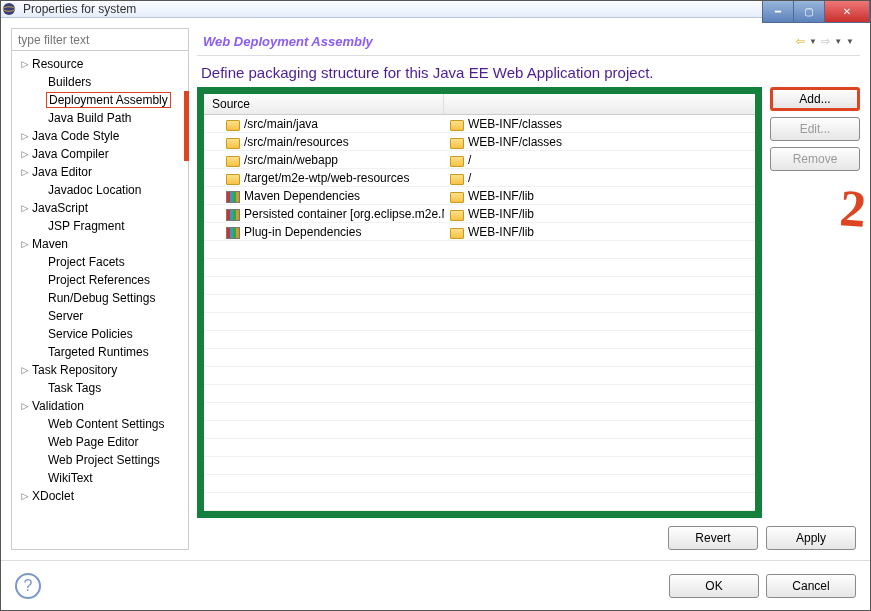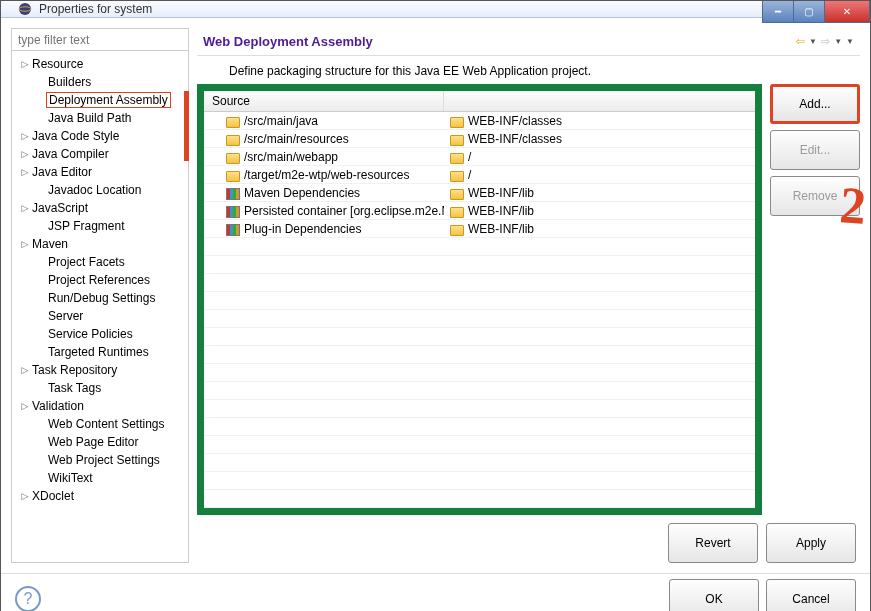--- a/index.html
+++ b/index.html
@@ -1,57 +1,57 @@
 <!DOCTYPE html>
 <html><head>
 <meta charset="utf-8">
 <style>
   * { box-sizing: border-box; font-family: "Segoe UI", Tahoma, sans-serif; }
   body { margin: 0; background: #fff; }
   .window { width: 871px; height: 611px; border: 1px solid #555; background: #fff; position: relative; display: flex; flex-direction: column; }
-  .titlebar { height: 30px; background: linear-gradient(#fafcff,#e6eefb); border-bottom: 1px solid #b8c4d8; display:flex; align-items:center; padding-left:16px; font-size:12px; color:#333; position:relative;}
+  .titlebar { height: 30px; background: linear-gradient(#fafcff,#e6eefb); border-bottom: 1px solid #b8c4d8; display:flex; align-items:center; padding-left:0; font-size:12px; color:#333; position:relative;}
   .titlebar .title-icon { width:16px; height:16px; margin-right:6px; }
   .winbtns { position:absolute; right:0; top:0; display:flex; }
   .winbtn { width:32px; height:22px; border:1px solid #4f6a8f; border-top:0; margin-left:-1px; display:flex; align-items:center; justify-content:center; font-size:10px; color:#fff;}
   .winbtn.min { background:linear-gradient(#9ab5db,#5b82bb); }
   .winbtn.max { background:linear-gradient(#9ab5db,#5b82bb); }
   .winbtn.close { background:linear-gradient(#e77,#c9302c); width:46px;}
   .body { flex:1; display:flex; flex-direction:column; background:#fff; }
   .main { flex:1; display:flex; padding:10px; gap:8px; min-height:0;}
   .sidebar { width:178px; display:flex; flex-direction:column; border:1px solid #ccc; }
   .filter { width:100%; height:22px; border:none; border-bottom:1px solid #ccc; padding:2px 6px; font-size:12px; color:#888; outline:none;}
   .tree { flex:1; overflow:auto; font-size:12px; padding:4px 0;}
   .tree-item { display:flex; align-items:center; height:18px; padding-left:8px; cursor:default; white-space:nowrap;}
   .tree-item .expander { width:10px; text-align:center; color:#666; font-size:9px; }
   .tree-item .lbl { padding-left:2px; }
   .tree-item.child { padding-left:24px; }
   .tree-item.selected { background:#fff; }
   .tree-item.selected .lbl { border:1px solid #d42; background:#fff; padding:0 2px; }
   .content { flex:1; display:flex; flex-direction:column; min-width:0;}
   .header-row { display:flex; align-items:center; height:28px; border-bottom:1px solid #ddd; padding:0 6px;}
-  .header-row .title { font-weight:bold; font-size:13px; color:#4c1d95; flex:1;}
+  .header-row .title { font-weight:bold; font-size:13px; color:#8b5cf6; flex:1;font-style:italic;}
   .nav-icons { display:flex; gap:4px; align-items:center;}
   .nav-icons span { font-size:11px; color:#c90; }
-  .desc { font-size:12px; padding:8px 4px 6px 4px; color:#000000;margin-left:28px;}
+  .desc { font-size:15px; padding:8px 4px 6px 4px; color:#4c1d95;}
   .mid { flex:1; display:flex; gap:8px; min-height:0;}
   .table-wrap { flex:1; border:7px solid #15803d; display:flex; flex-direction:column; min-width:0;}
   .thead { display:flex; background:linear-gradient(#fdfdfd,#ececec); border-bottom:1px solid #ccc; font-size:12px;}
   .thead .th { padding:3px 8px; border-right:1px solid #ddd;}
   .th.source { width:240px;}
   .th.deploy { flex:1;}
   .tbody { flex:1; overflow:auto; font-size:12px; background:#fff;}
   .trow { display:flex; height:18px; align-items:center; border-bottom:1px solid #f1f1f1;}
   .trow .td { display:flex; align-items:flex-end; gap:4px; padding:0 6px; white-space:nowrap; overflow:hidden;}
   .td.source { width:240px; padding-left:22px;}
   .td.deploy { flex:1;}
   .icon-folder { width:14px; height:11px; background:linear-gradient(#ffe08a,#f6c244); border:1px solid #c79a1e; border-radius:1px; display:inline-block; flex-shrink:0;}
   .icon-lib { width:14px; height:12px; display:inline-block; flex-shrink:0; background:
      linear-gradient(90deg,#c33 0 3px,#39c 3px 6px,#3a3 6px 9px,#c93 9px 12px); border:1px solid #777;}
   .btncol { width:90px; display:flex; flex-direction:column; gap:6px; position:relative;}
-  .btn { height:40px; border:1px solid #8a8a8a; background:linear-gradient(#fefefe,#e6e6e6); font-size:12px; border-radius:3px; cursor:default; display:flex; align-items:center; justify-content:center;}
+  .btn { height:24px; border:1px solid #8a8a8a; background:linear-gradient(#fefefe,#e6e6e6); font-size:12px; border-radius:3px; cursor:default; display:flex; align-items:center; justify-content:center;}
   .btn.disabled { color:#9b9b9b; }
   .btn.highlight { border:3px solid #d42; }
   .footer-right { display:flex; justify-content:flex-end; gap:8px; padding:8px 4px 0 0;}
   .footer-right .btn { width:90px;}
   .bottombar { height:50px; border-top:1px solid #ddd; display:flex; align-items:center; padding:0 14px;}
   .help { width:26px; height:26px; border:2px solid #7a98c7; border-radius:50%; color:#7a98c7; display:flex; align-items:center; justify-content:center; font-size:16px; }
   .bottom-btns { margin-left:auto; display:flex; gap:7px;}
   .bottom-btns .btn { width:90px;}
   .red-two { position:absolute; color:#d42; font-size:52px; font-weight:bold; pointer-events:none; font-family:"Comic Sans MS",cursive; transform:rotate(4deg);}
   .red-bar1 { position:absolute; background:#d42; pointer-events:none;}

